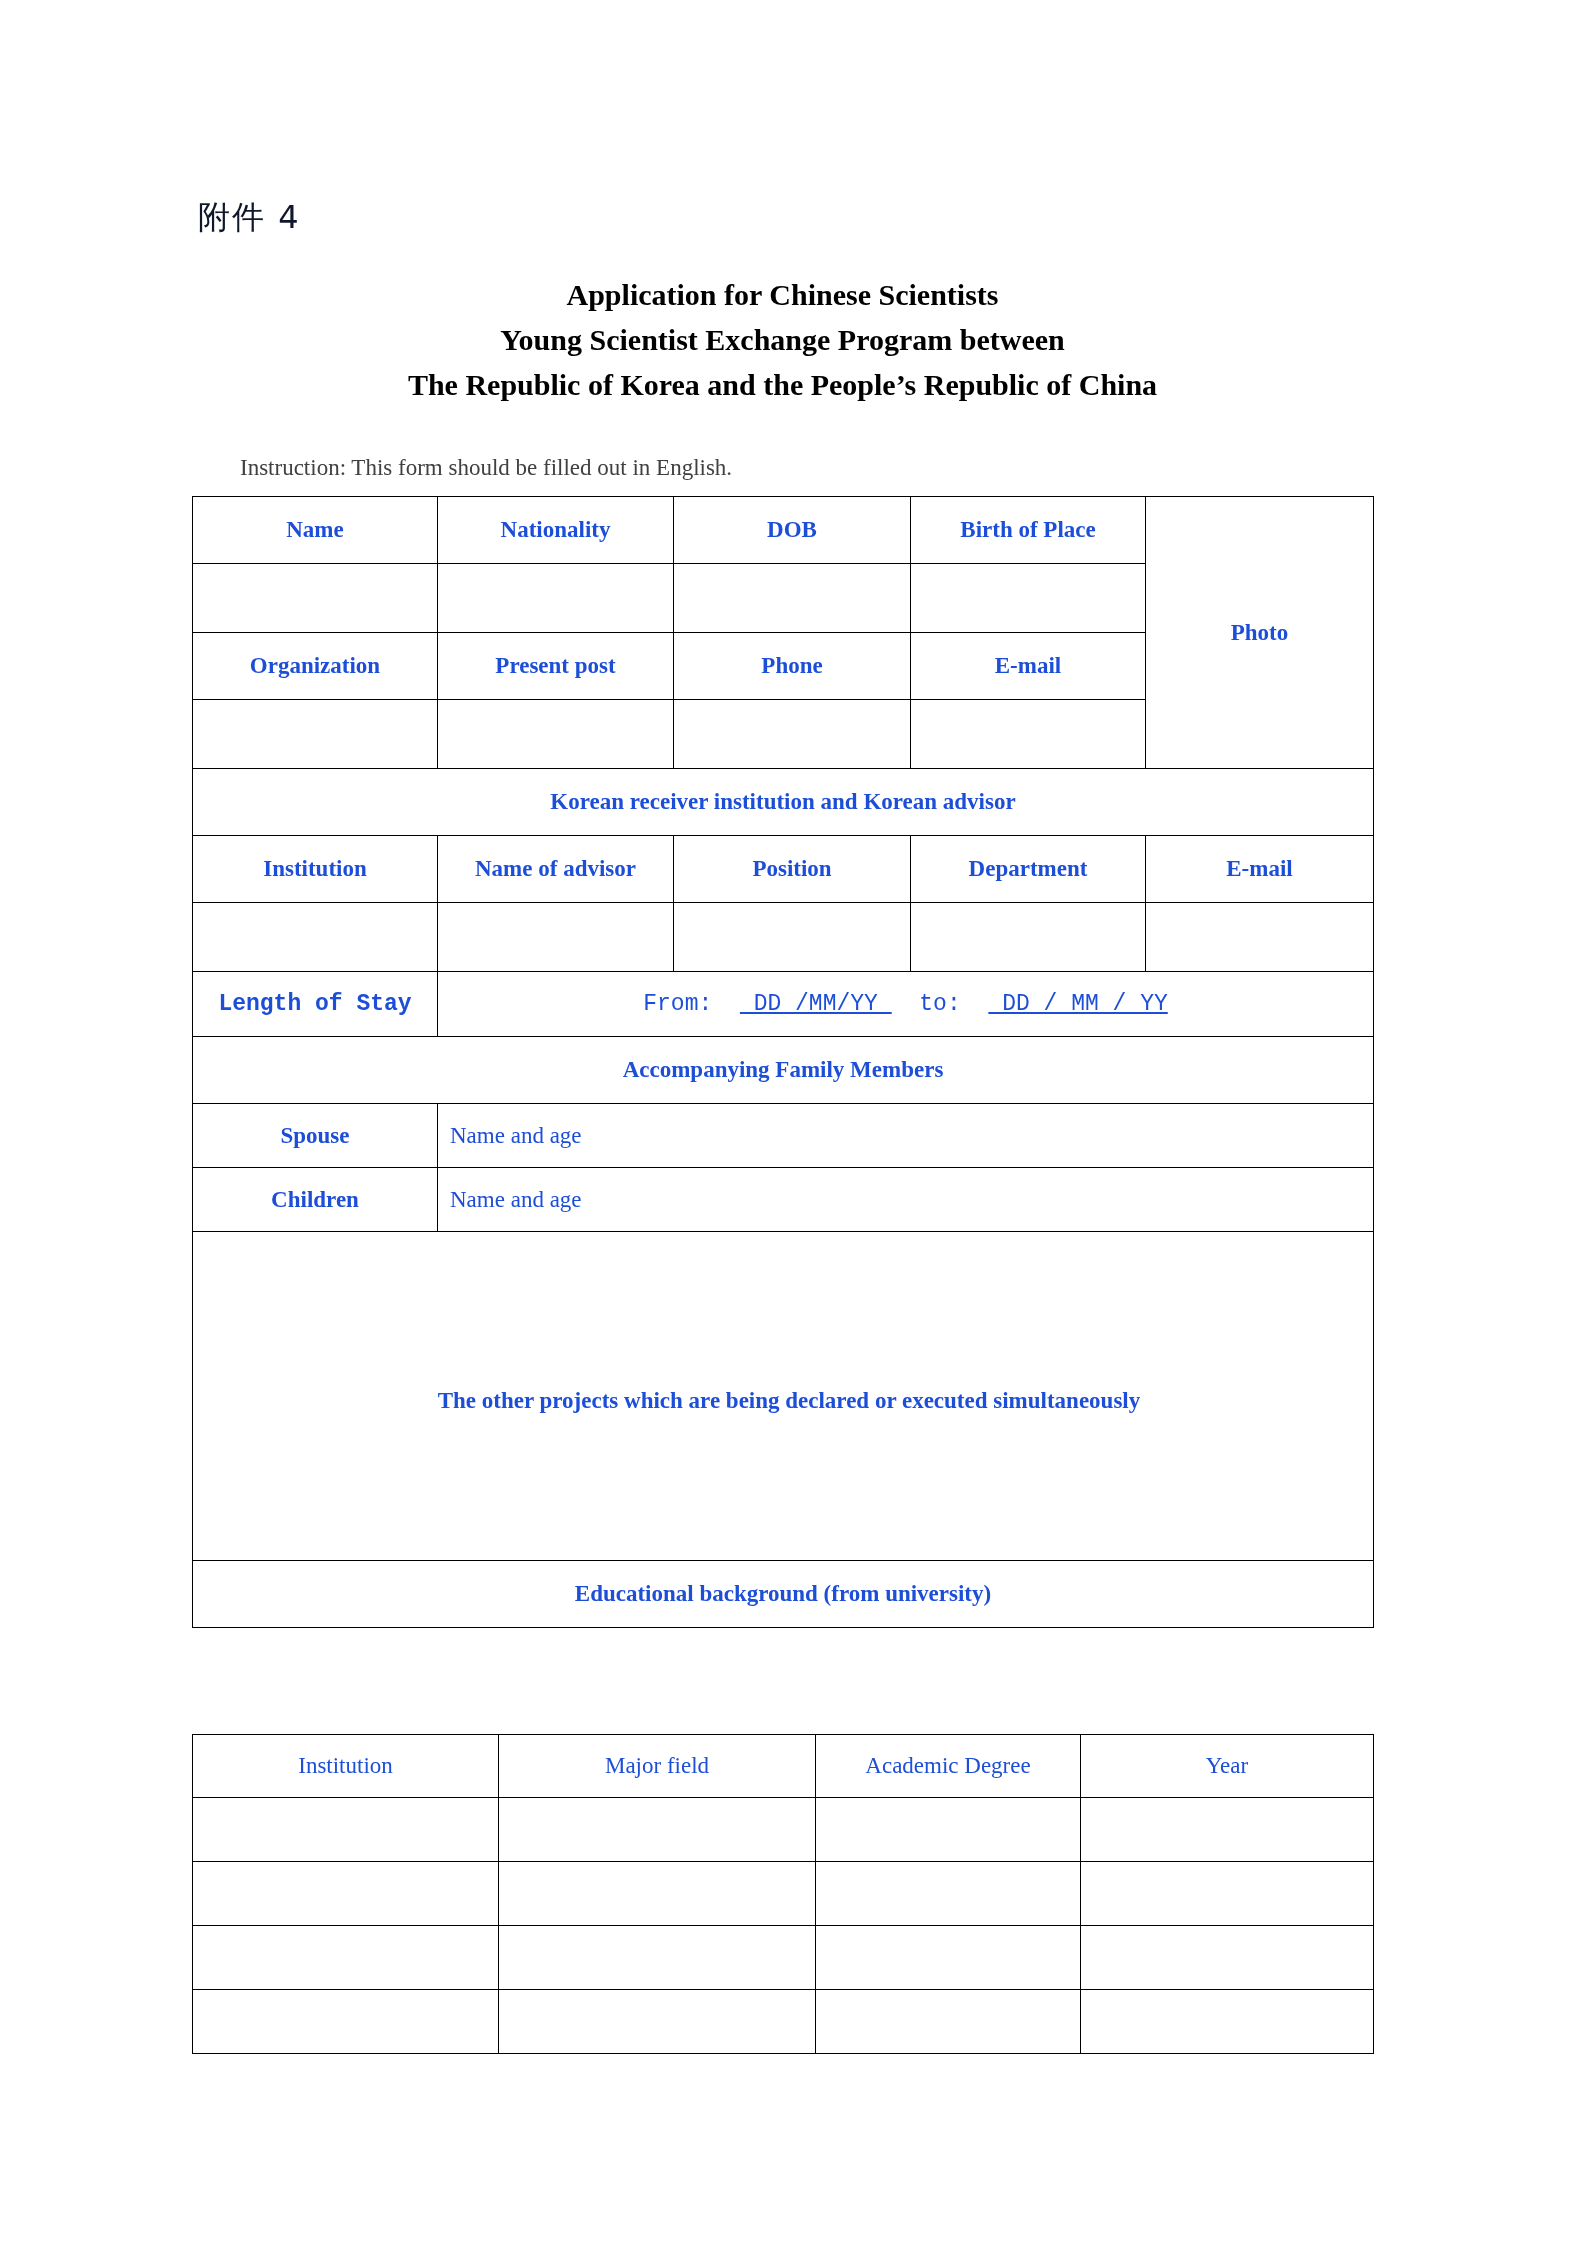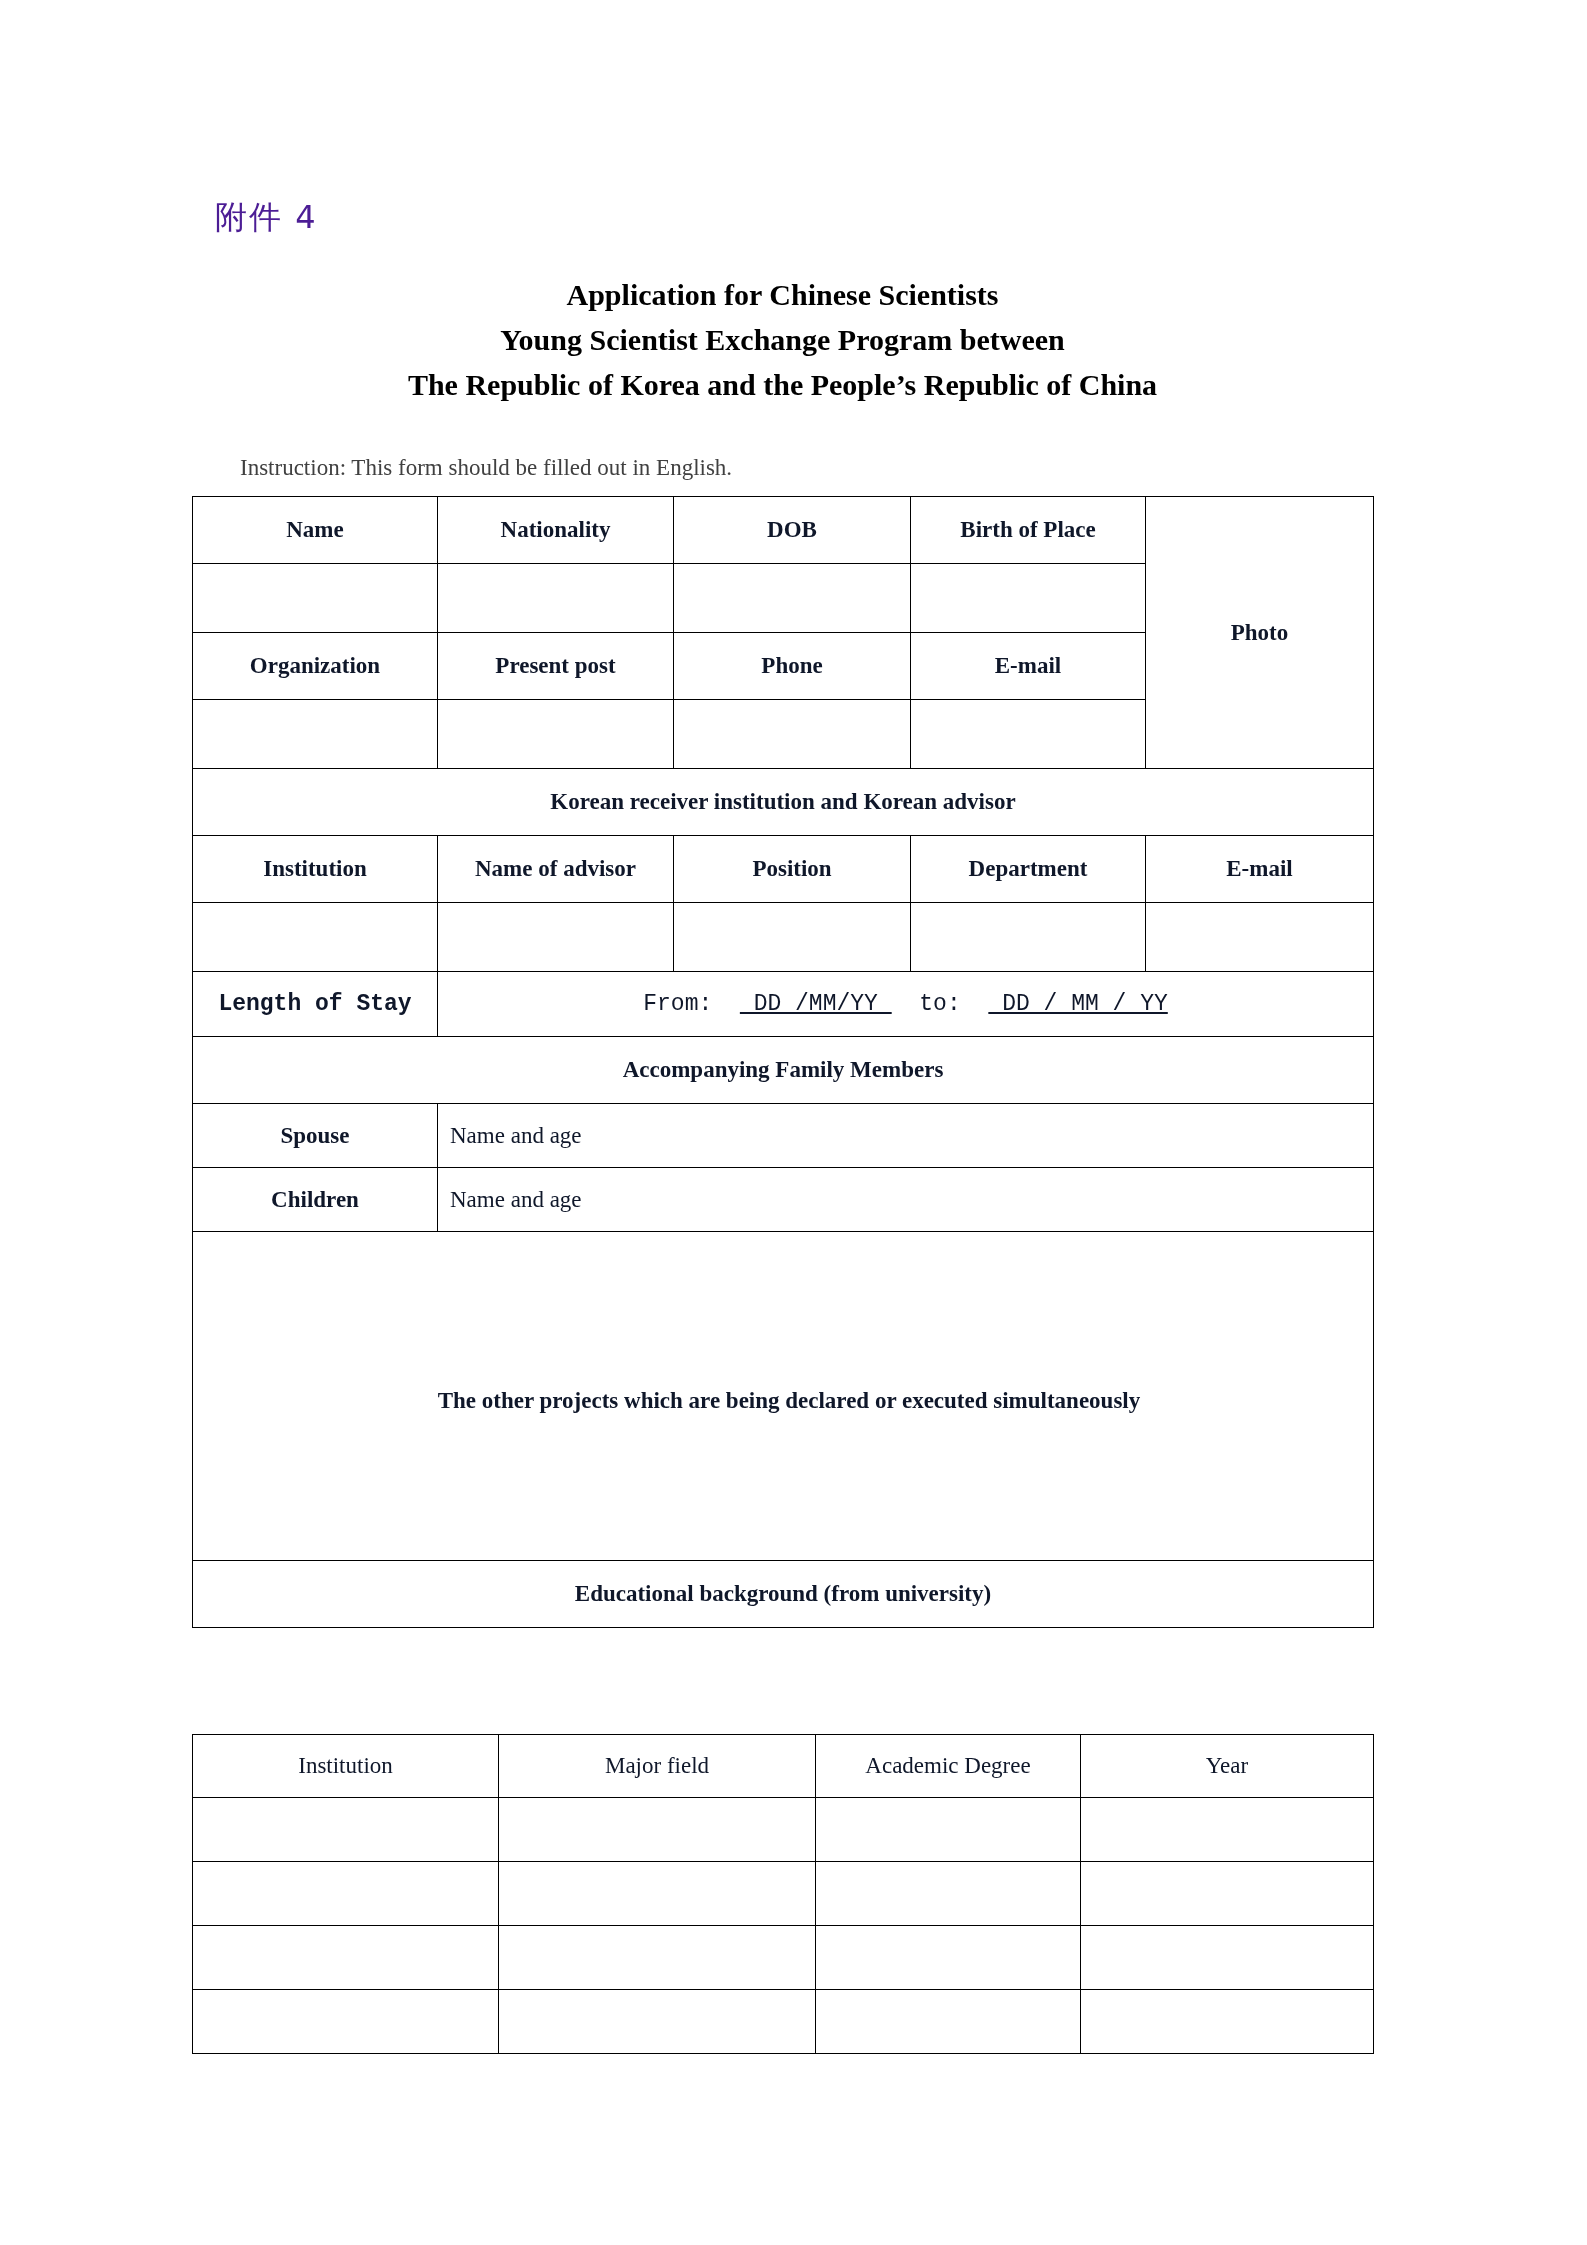--- a/index.html
+++ b/index.html
@@ -18,27 +18,27 @@
   .page {
     position: absolute;
     left: 0;
     top: 0;
     width: 1587px;
     height: 2245px;
     background: #fff;
   }
   .attach-label {
     position: absolute;
-    left: 215px;
+    left: 198px;
     top: 196px;
     font-size: 32px;
     font-family: "DejaVu Sans", "Liberation Sans", sans-serif;
     font-weight: 400;
     letter-spacing: 2px;
-    color: #4c1d95;
+    color: #0f172a;
     white-space: nowrap;
   }
   .doc-title {
     position: absolute;
     left: 192px;
     top: 272px;
     width: 1181px;
     text-align: center;
     font-size: 30px;
     font-weight: bold;
@@ -63,21 +63,21 @@
     width: 1181px;
     border-collapse: collapse;
     table-layout: fixed;
   }
   table.form td {
     border: 1.6px solid #000000;
     padding: 0;
     vertical-align: middle;
     text-align: center;
     font-size: 23px;
-    color: #0f172a;
+    color: #1d4ed8;
   }
   .hdr { font-weight: bold; }
   .plain { font-weight: normal; }
   .blankrow td { height: 68px; }
   .hdrrow td { height: 66px; }
   .sectionrow td { height: 66px; font-weight: bold; font-size: 23px; margin-top: 20px; }
   .leftlabel {
     text-align: center;
     font-weight: bold;
   }

